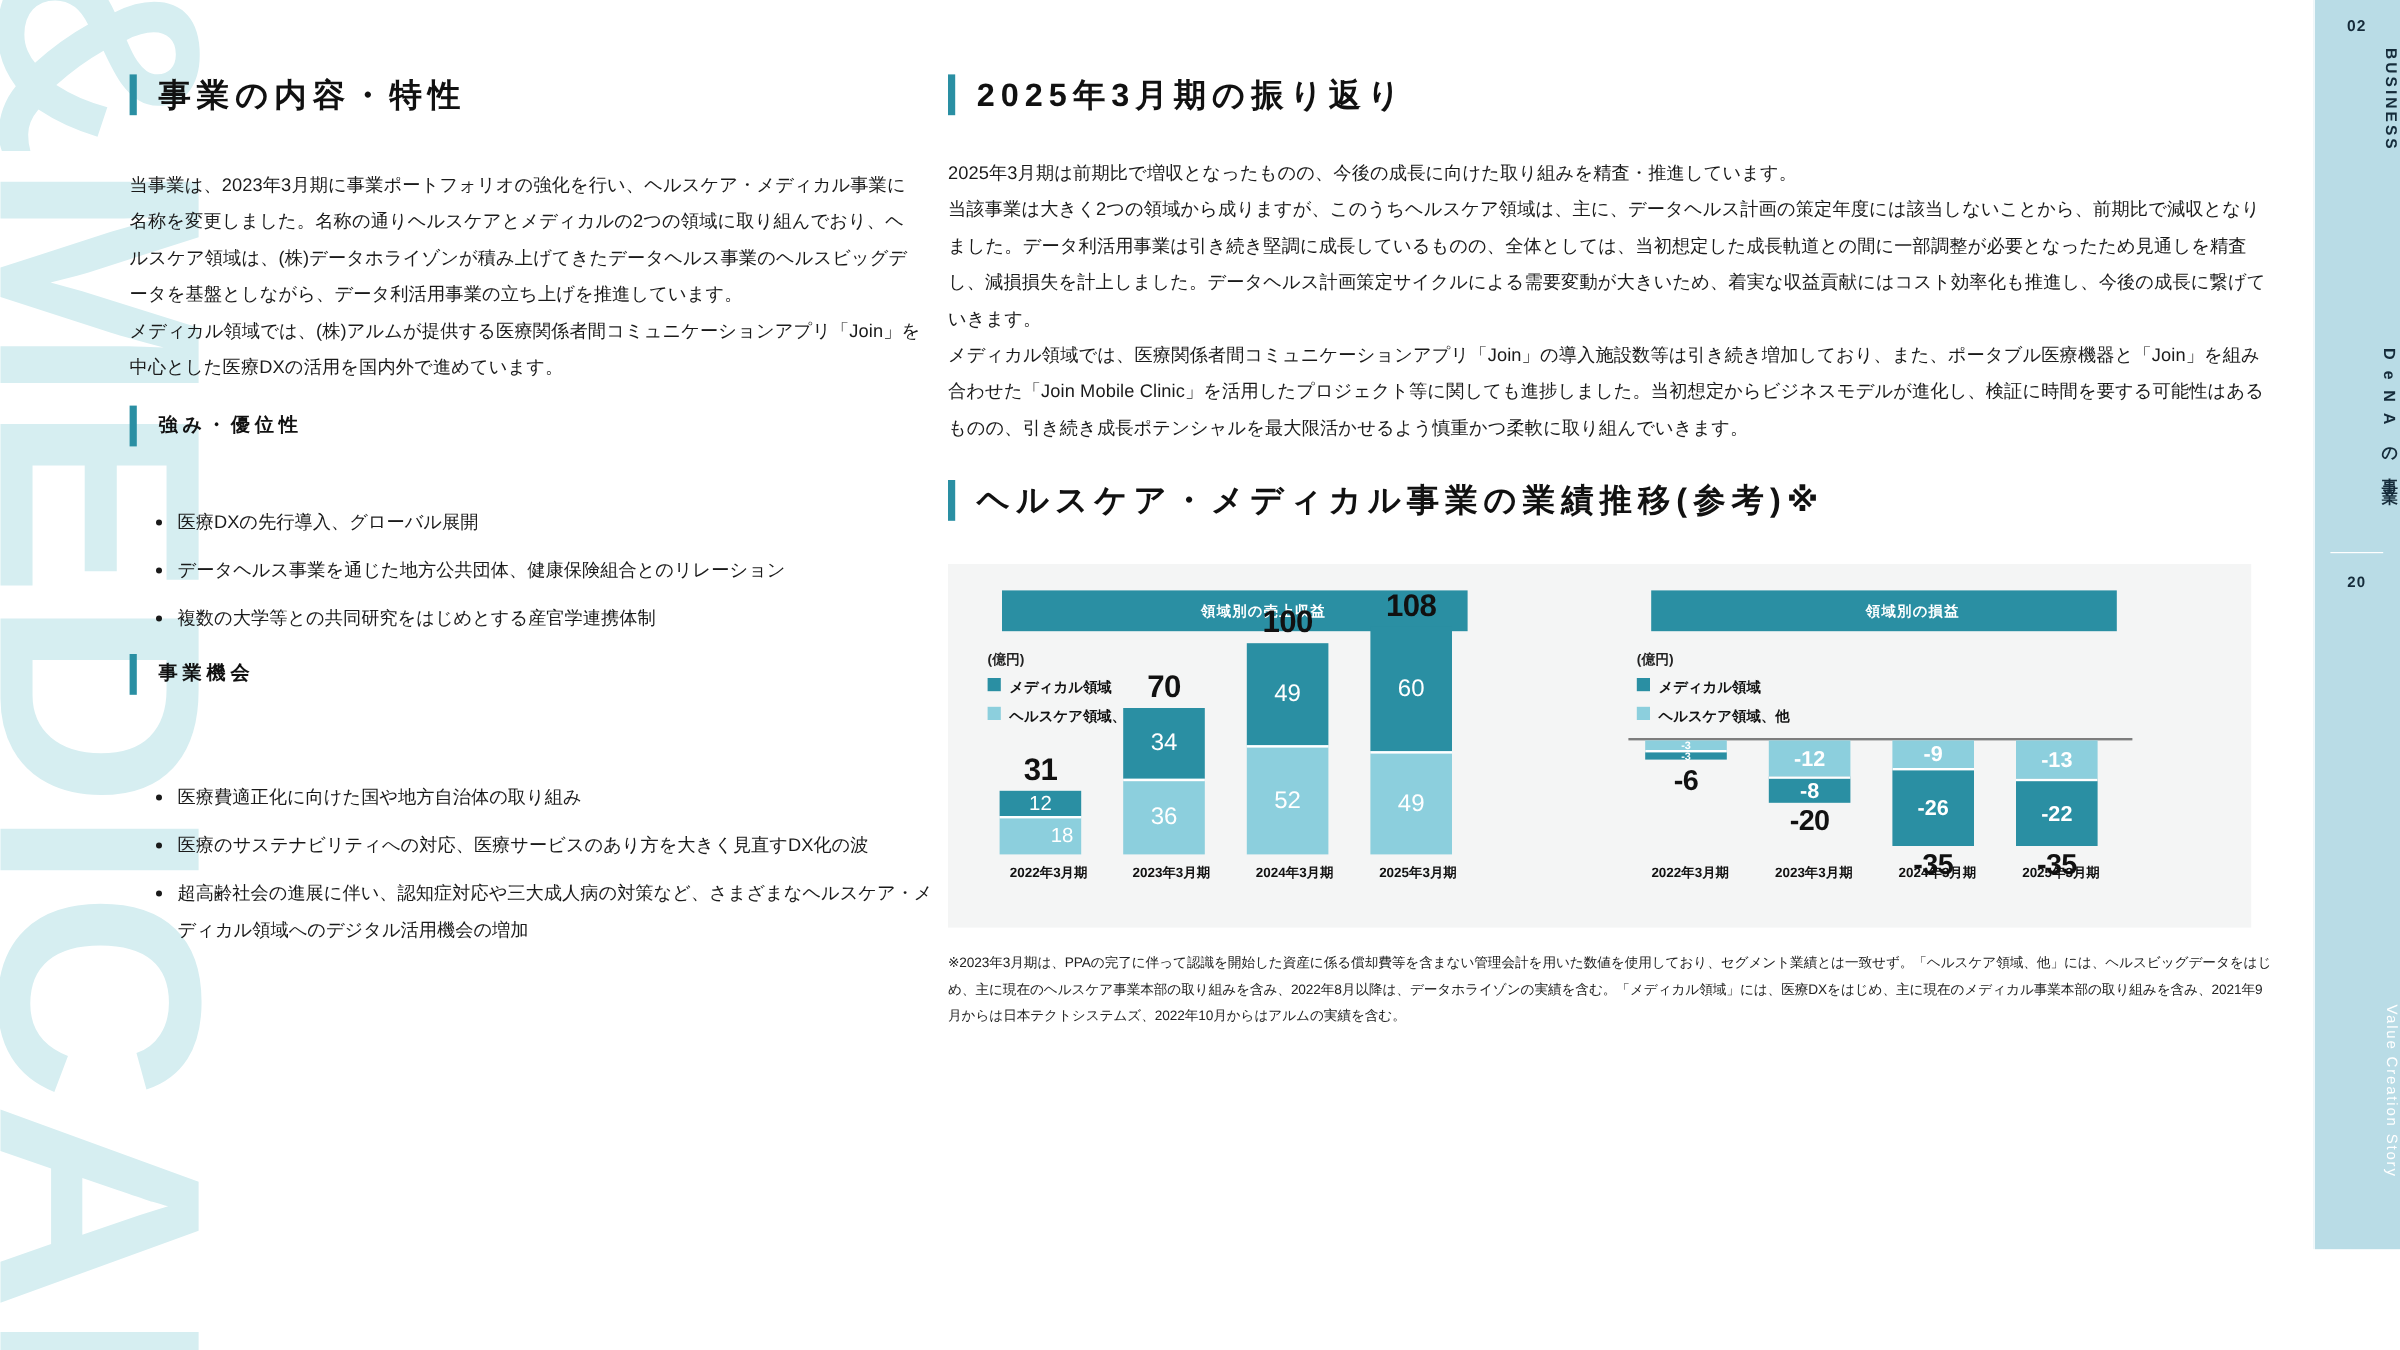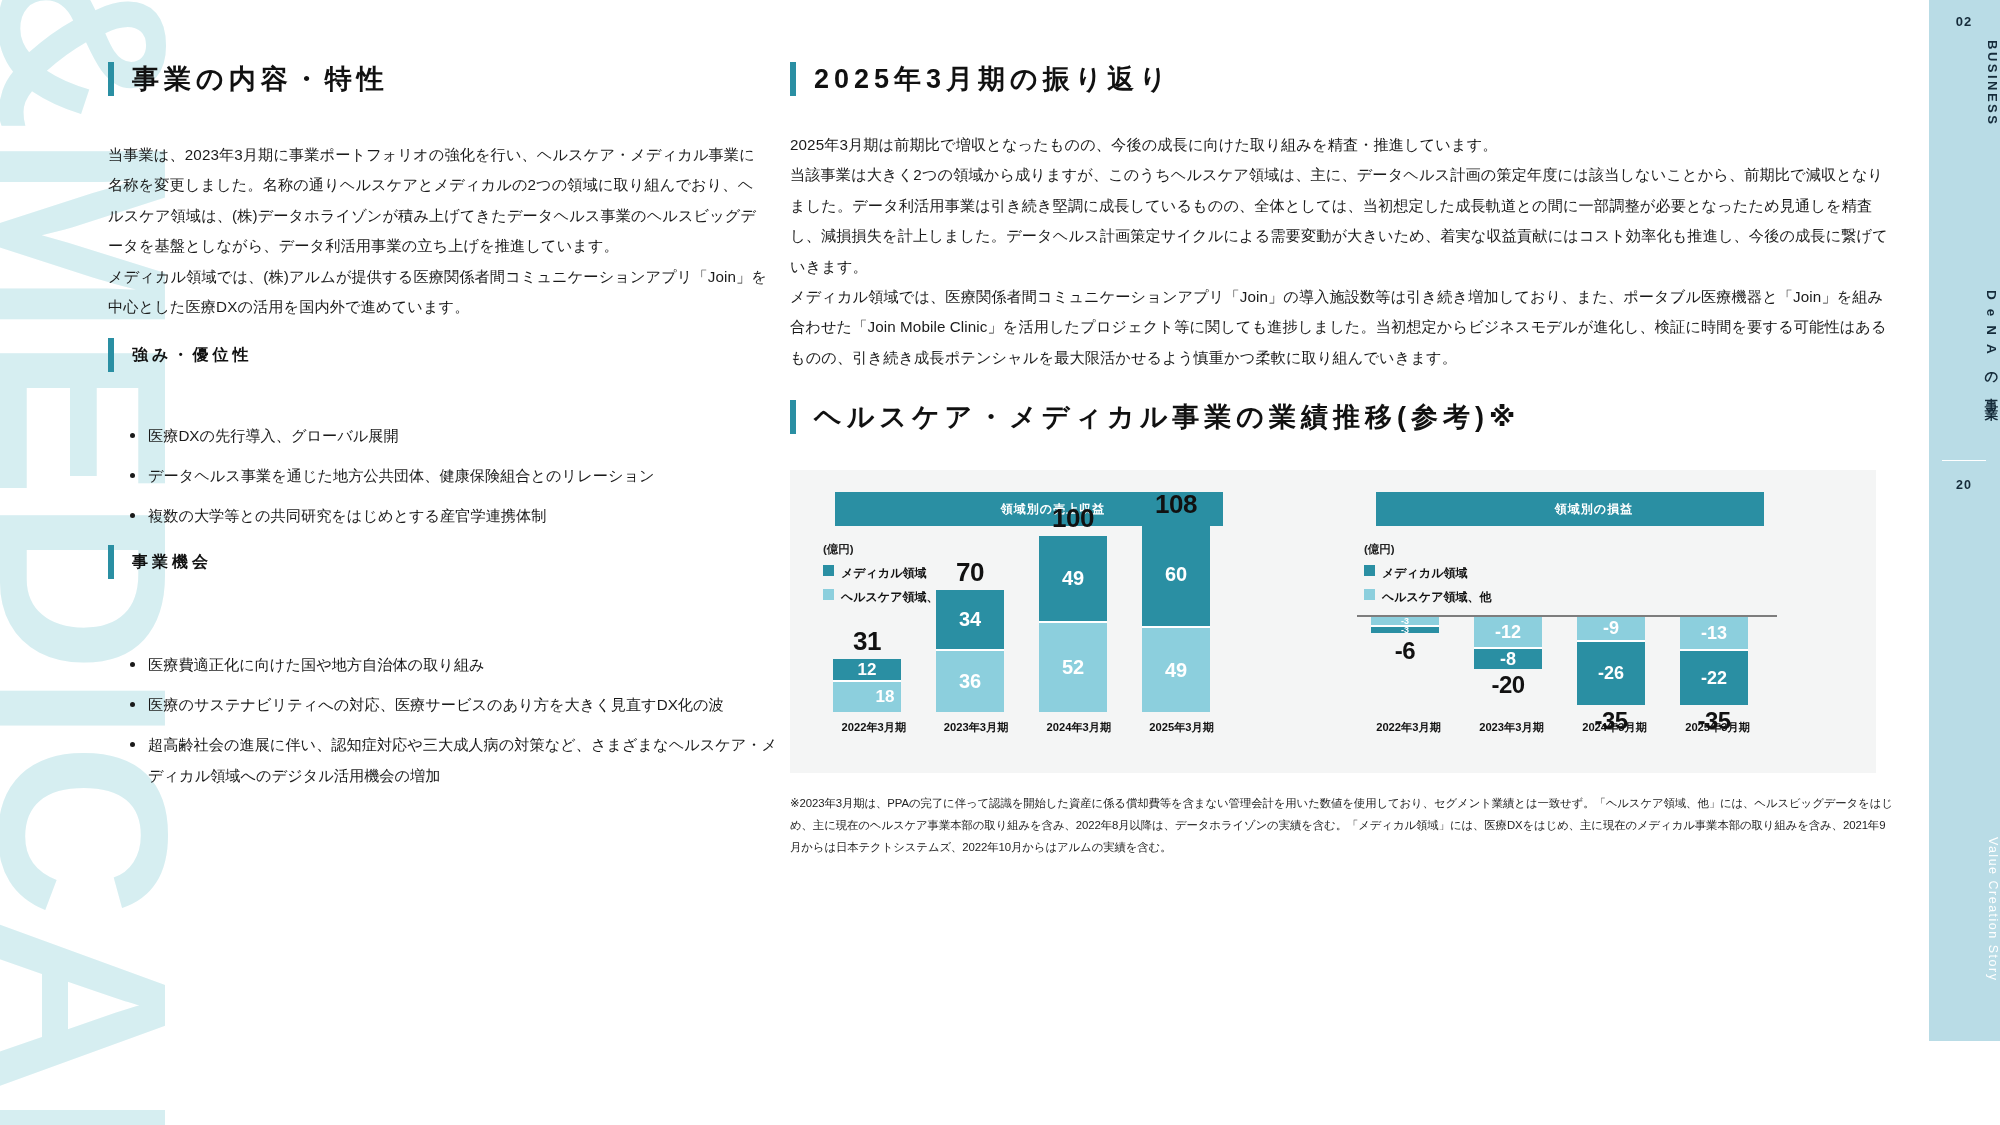--- a/index.html
+++ b/index.html
@@ -141,21 +141,21 @@
   .cat-row span{
     text-align:center;
     white-space:nowrap;
   }
   
   .bar-area{position:absolute;}
   .stack{position:absolute;bottom:0;}
   .seg{
     position:relative;
     display:flex;align-items:center;justify-content:center;
-    color:#fff;font-weight:700;font-size:20px;
+    color:#fff;font-weight:400;font-size:20px;
     box-sizing:border-box;
   }
   .seg.med{background:#2a8fa3;}
   .seg.hc{background:#8ccfdd;border-top:2px solid #fff;}
   .total-lbl{
     position:absolute;
     width:100%;
     text-align:center;
     font-weight:700;
     color:#111;

